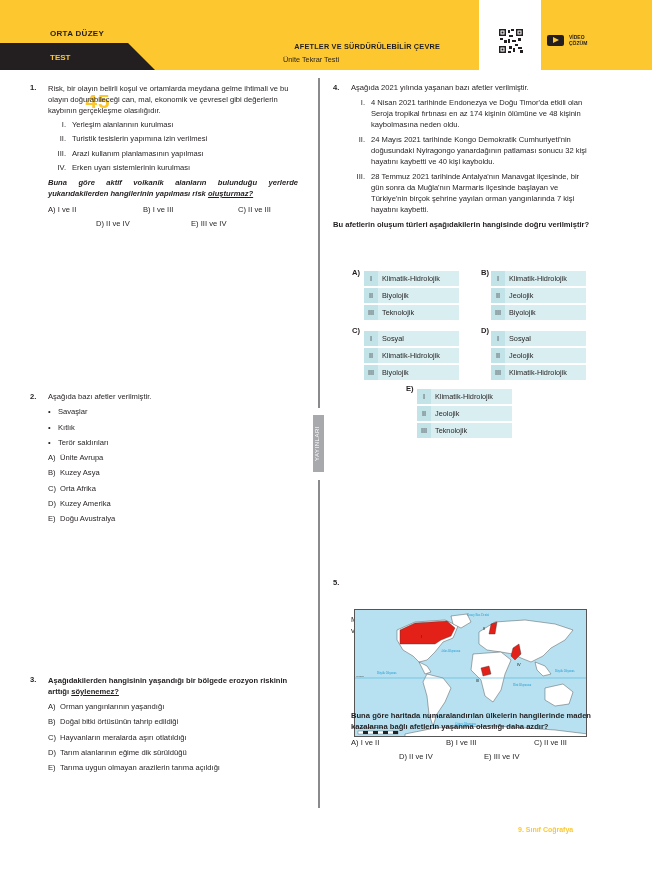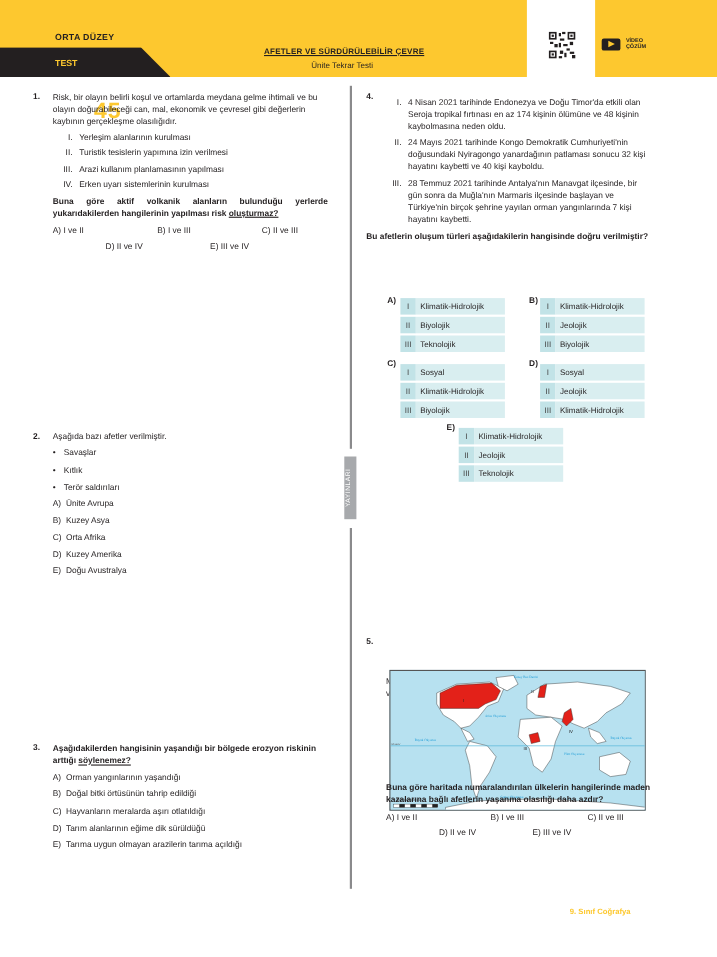--- a/index.html
+++ b/index.html
@@ -6,21 +6,21 @@
   html, body { width: 652px; height: 870px; background: #ffffff; overflow: hidden; }
   body { position: relative; font-family: "Liberation Sans", sans-serif; color: #231f20; font-size: 7.6px; line-height: 1.35; }
 
   
   .header { position: absolute; left: 0; top: 0; width: 652px; height: 70px; background: #fdc82f; }
   .hdr-level { position: absolute; left: 50px; top: 29px; font-weight: bold; font-size: 8px; letter-spacing: 0.3px; color: #231f20; }
   .hdr-band { position: absolute; left: 0; top: 43px; width: 155px; height: 27px; background: #231f20;
               clip-path: polygon(0 0, 128px 0, 155px 27px, 0 27px); }
   .hdr-test { position: absolute; left: 50px; top: 53px; color: #fdc82f; font-weight: bold; font-size: 8px; }
   .hdr-num { position: absolute; left: 85px; top: 44px; color: #fdc82f; font-family: Liberation Mono, monospace; font-weight: bold; font-size: 21px; line-height: 1; margin-top: 48px; }
-  .hdr-title { position: absolute; left: 240px; top: 42px; width: 200px; text-align: left; font-weight: bold; font-size: 7.3px; letter-spacing: 0.2px; color: #231f20; text-decoration: underline; }
+  .hdr-title { position: absolute; left: 240px; top: 42px; width: 200px; text-align: right; font-weight: bold; font-size: 7.3px; letter-spacing: 0.2px; color: #231f20; }
   .hdr-sub { position: absolute; left: 283px; top: 55px; font-size: 7.3px; color: #231f20; font-weight: normal; text-align: right; }
   .qr-box { position: absolute; left: 479px; top: 0; width: 62px; height: 70px; background: #ffffff; }
   .qr { position: absolute; left: 19px; top: 28px; width: 26px; height: 26px; }
   .video { position: absolute; left: 547px; top: 34px; display: flex; align-items: center; gap: 5px; }
   .video-btn { width: 17px; height: 11px; background: #231f20; border-radius: 2px; position: relative; }
   .video-btn::after { content: ""; position: absolute; left: 6px; top: 2.5px; border-left: 6px solid #fdc82f; border-top: 3px solid transparent; border-bottom: 3px solid transparent; }
   .video-lbl { font-size: 5px; font-weight: bold; line-height: 1.2; color: #231f20; }
 
   
   .divider { position: absolute; left: 318px; width: 2px; background: #8a8a8c; }
@@ -122,21 +122,21 @@
         </div>
       <div class="roman">
           <span class="rn">III.</span>
           <span>Arazi kullanım planlamasının yapılması</span>
         </div>
       <div class="roman">
           <span class="rn">IV.</span>
           <span>Erken uyarı sistemlerinin kurulması</span>
         </div>
     </div>
-    <p class="bold" style="line-height:1.45; text-align:justify;"><span>Buna göre aktif volkanik alanların bulunduğu yerlerde yukarıdakilerden hangilerinin yapılması risk </span><span class="u">oluşturmaz?</span></p>
+    <p class="bold" style="line-height:1.45; text-align:justify;font-style:italic;"><span>Buna göre aktif volkanik alanların bulunduğu yerlerde yukarıdakilerden hangilerinin yapılması risk </span><span class="u">oluşturmaz?</span></p>
     <div class="opts-row" style="margin-top:6px;">
       <span class="opt" style="width:95px;">A) I ve II</span>
       <span class="opt" style="width:95px;">B) I ve III</span>
       <span class="opt">C) II ve III</span>
     </div>
     <div class="opts-row" style="margin-left:48px;">
       <span class="opt" style="width:95px;">D) II ve IV</span>
       <span class="opt">E) III ve IV</span>
     </div>
   </div>
@@ -210,20 +210,21 @@
           <span class="lt">E)</span>
           <span>Tarıma uygun olmayan arazilerin tarıma açıldığı</span>
         </div>
     </div>
   </div>
 </div>
 
 <div class="q" style="left:333px; top:83px; width:258px;">
   <div class="q-num">4.</div>
   <div class="q-body">
+    <p>Aşağıda 2021 yılında yaşanan bazı afetler verilmiştir.</p>
     <div style="margin-top:4px;">
       <div class="roman" style="line-height:1.45;">
           <span class="rn">I.</span>
           <span>4 Nisan 2021 tarihinde Endonezya ve Doğu Timor'da etkili olan Seroja tropikal fırtınası en az 174 kişinin ölümüne ve 48 kişinin kaybolmasına neden oldu.</span>
         </div>
       <div class="roman" style="line-height:1.45;">
           <span class="rn">II.</span>
           <span>24 Mayıs 2021 tarihinde Kongo Demokratik Cumhuriyeti'nin doğusundaki Nyiragongo yanardağının patlaması sonucu 32 kişi hayatını kaybetti ve 40 kişi kayboldu.</span>
         </div>
       <div class="roman" style="line-height:1.45;">

